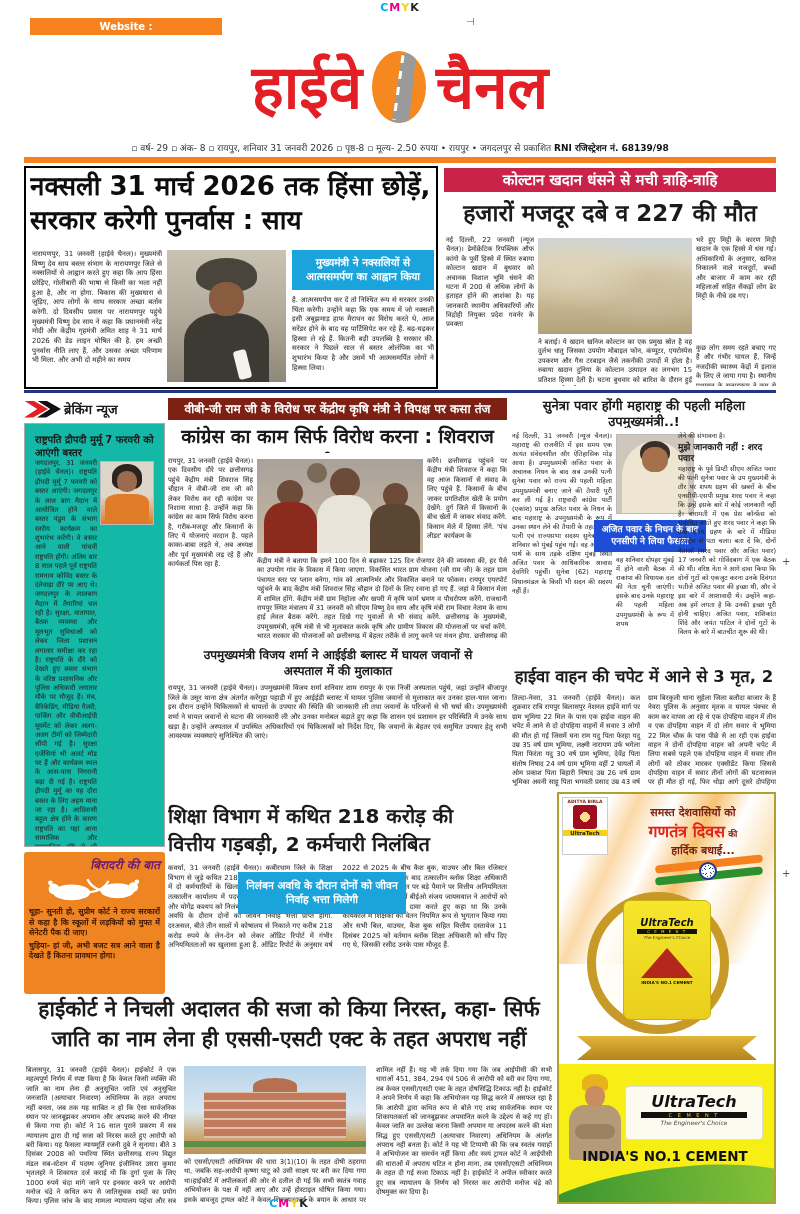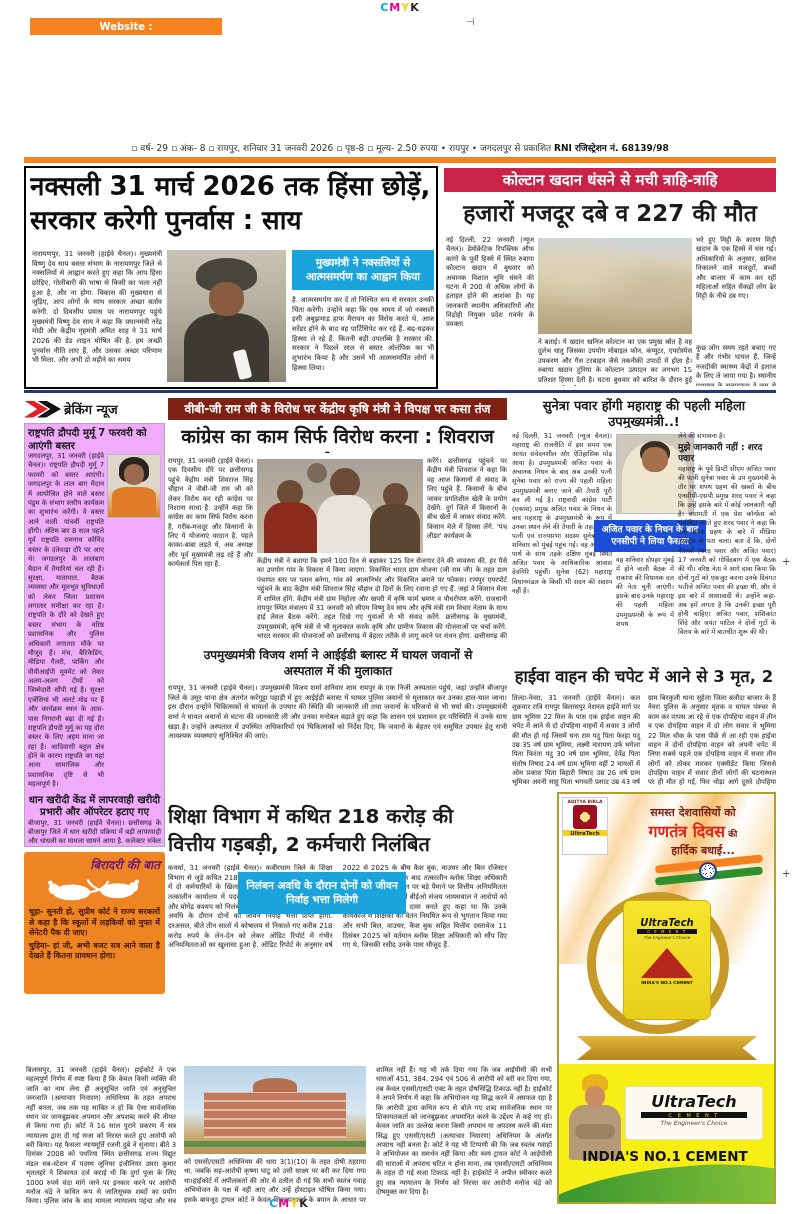--- a/index.html
+++ b/index.html
@@ -39,21 +39,21 @@
   .kicker-crimson { background:#c9234a; color:#fff; font-weight:bold; text-align:center; line-height:24px; font-size:15px; overflow:hidden; }
   .co-head { font-size:23px; font-weight:bold; text-align:center; overflow:hidden; }
 
   .navy-divider { background:#23357d; }
 
   
   .brk-hdr { display:flex; align-items:center; gap:3px; }
   .chev { width:24px; height:17px; clip-path:polygon(0 0,38% 0,100% 50%,38% 100%,0 100%,55% 50%); }
   .chev.red{ background:#e31e24; } .chev.blk{ background:#111; margin-left:-14px; }
   .brk-label { font-size:13px; font-weight:bold; }
-  .brk-box { border:1px solid #aaa; padding:3px; overflow:hidden; background:#f0abfc; }
+  .brk-box { border:1px solid #aaa; padding:10px; overflow:hidden; background:#14b8a6; }
   .brk-h { font-size:10px; font-weight:bold; line-height:1.25; }
   .brk-b { font-size:6.8px; }
   .biradari { background:#ee8522; padding:4px 5px; overflow:hidden; border-radius:3px; }
   .bir-title { color:#701a75; font-size:12px; font-weight:bold; font-style:italic; text-align:right; }
   .bir-txt { font-size:7.8px; font-weight:bold; color:#3f1603; text-align:justify; line-height:1.35; }
 
   
   .kicker-maroon { background:#7d2115; color:#fff; font-weight:bold; text-align:center; line-height:22px; font-size:12px; overflow:hidden; }
   .sh-head { font-size:19px; font-weight:bold; text-align:center; overflow:hidden; }
   .sub-head { font-size:12px; font-weight:bold; text-align:center; line-height:1.3; overflow:hidden; }
@@ -141,20 +141,28 @@
 
 <div class="page">
 
   <div class="abs cmyk" style="left:0;top:1px;"><span class="c">C</span><span class="m">M</span><span class="y">Y</span><span class="k">K</span></div>
 
   <div class="abs website" style="left:30px;top:18px;width:192px;height:17px;">Website : www.highwaychannel.in</div>
   <div class="abs cropmark" style="left:466px;top:16px;">⊣</div>
   <div class="abs cropmark" style="left:782px;top:556px;">+</div>
   <div class="abs cropmark" style="left:782px;top:868px;">+</div>
 
+  <div class="abs logo-row" style="left:0;top:38px;width:800px;height:98px;">
+    <span class="logo-txt">हाईवे</span>
+    <span class="logo-ell">
+        <span class="logo-road"></span>
+        <span class="logo-dash"></span>
+      </span>
+    <span class="logo-txt">चैनल</span>
+  </div>
   <div class="abs issue" style="left:0;top:141px;">
     <span>▫ वर्ष- 29 ▫ अंक- 8 ▫ रायपुर, शनिवार 31 जनवरी 2026 ▫ पृष्ठ-8 ▫ मूल्य- 2.50 रुपया • रायपुर • जगदलपुर से प्रकाशित</span>
     <b>RNI रजिस्ट्रेशन नं. 68139/98</b>
   </div>
   <div class="abs orange-rule" style="left:24px;top:157px;width:752px;height:6px;"></div>
 
   <div class="abs nx-box" style="left:24px;top:166px;width:414px;height:223px;">
     <div class="abs nx-head" style="left:4px;top:2px;width:404px;height:76px;">नक्सली 31 मार्च 2026 तक हिंसा छोड़ें, सरकार करेगी पुनर्वास : साय</div>
     <div class="abs bodytxt" style="left:6px;top:82px;width:130px;height:134px;font-size:7px;">नारायणपुर, 31 जनवरी (हाईवे चैनल)। मुख्यमंत्री विष्णु देव साय बस्तर संभाग के नारायणपुर जिले से नक्सलियों से आह्वान करते हुए कहा कि आप हिंसा छोड़िए, गोलीबारी की भाषा से किसी का भला नहीं हुआ है, और ना होगा. विकास की मुख्यधारा से जुड़िए, आप लोगों के साथ सरकार अच्छा बर्ताव करेगी. दो दिवसीय प्रवास पर नारायणपुर पहुंचे मुख्यमंत्री विष्णु देव साय ने कहा कि प्रधानमंत्री नरेंद्र मोदी और केंद्रीय गृहमंत्री अमित शाह ने 31 मार्च 2026 की डेड लाइन घोषित की है. हम अच्छी पुनर्वास नीति लाए हैं, और उसका अच्छा परिणाम भी मिला. और अभी दो महीने का समय</div>
     <div class="abs ph ph-cm" style="left:141px;top:82px;width:119px;height:132px;">
@@ -293,20 +301,21 @@
         <div class="ut-name">UltraTech</div>
         <div class="ut-strip">C E M E N T</div>
         <div class="ut-choice">The Engineer's Choice</div>
       </div>
       <div class="no1">INDIA'S NO.1 CEMENT</div>
       <div class="green-swoosh"></div>
     </div>
   </div>
 
   <div class="abs" style="left:24px;top:994px;width:530px;height:212px;">
+    <div class="abs hc-head" style="left:0;top:0;width:530px;height:64px;">हाईकोर्ट ने निचली अदालत की सजा को किया निरस्त, कहा- सिर्फ जाति का नाम लेना ही एससी-एसटी  एक्ट के तहत अपराध नहीं</div>
     <div class="abs bodytxt" style="left:2px;top:72px;width:150px;height:138px;font-size:6.8px;">बिलासपुर, 31 जनवरी (हाईवे चैनल)। हाईकोर्ट ने एक महत्वपूर्ण निर्णय में स्पष्ट किया है कि केवल किसी व्यक्ति की जाति का नाम लेना ही अनुसूचित जाति एवं अनुसूचित जनजाति (अत्याचार निवारण) अधिनियम के तहत अपराध नहीं बनता, जब तक यह साबित न हो कि ऐसा सार्वजनिक स्थान पर जानबूझकर अपमान और अपशब्द करने की नीयत से किया गया हो। कोर्ट ने 16 साल पुराने प्रकरण में सत्र न्यायालय द्वारा दी गई सजा को निरस्त करते हुए आरोपी को बरी किया। यह फैसला न्यायमूर्ति रजनी दुबे ने सुनाया। बीते 3 दिसंबर 2008 को पथरिया स्थित छत्तीसगढ़ राज्य विद्युत मंडल सब-स्टेशन में पदस्थ जूनियर इंजीनियर उसरा कुमार भृतलहरे ने शिकायत दर्ज कराई थी कि दुर्गा पूजा के लिए 1000 रुपये चंदा मांगे जाने पर इनकार करने पर आरोपी मनोज चंद्रे ने कथित रूप से जातिसूचक शब्दों का प्रयोग किया। पुलिस जांच के बाद मामला न्यायालय पहुंचा और सत्र न्यायालय ने 28 अगस्त 2010 को आरोपी</div>
     <div class="abs ph ph-court" style="left:160px;top:72px;width:182px;height:88px;">
       <span class="ct-dome"></span>
         <span class="ct-bldg"></span>
         <span class="ct-lawn"></span>
     </div>
     <div class="abs bodytxt" style="left:160px;top:164px;width:182px;height:46px;font-size:6.8px;">को एससी/एसटी अधिनियम की धारा 3(1)(10) के तहत दोषी ठहराया था, जबकि सह-आरोपी कृष्णा घाटू को उसी साक्ष्य पर बरी कर दिया गया था।हाईकोर्ट में अपीलकर्ता की ओर से दलील दी गई कि सभी स्वतंत्र गवाह अभियोजन के पक्ष में नहीं आए और उन्हें होस्टाइल घोषित किया गया। इसके बावजूद ट्रायल कोर्ट ने केवल शिकायतकर्ता के बयान के आधार पर आरोपी को दोषी ठहरा दिया, जो कानूनन</div>
     <div class="abs bodytxt" style="left:352px;top:72px;width:176px;height:138px;font-size:6.8px;">शामिल नहीं हैं। यह भी तर्क दिया गया कि जब आईपीसी की सभी धाराओं 451, 384, 294 एवं 506 से आरोपी को बरी कर दिया गया, तब केवल एससी/एसटी एक्ट के तहत दोषसिद्धि टिकाऊ नहीं है। हाईकोर्ट ने अपने निर्णय में कहा कि अभियोजन यह सिद्ध करने में असफल रहा है कि आरोपी द्वारा कथित रूप से बोले गए शब्द सार्वजनिक स्थान पर शिकायतकर्ता को जानबूझकर अपमानित करने के उद्देश्य से कहे गए हों। केवल जाति का उल्लेख करना किसी अपमान या अपदस्थ करने की मंशा सिद्ध हुए एससी/एसटी (अत्याचार निवारण) अधिनियम के अंतर्गत अपराध नहीं बनता है। कोर्ट ने यह भी टिप्पणी की कि जब स्वतंत्र गवाहों ने अभियोजन का समर्थन नहीं किया और स्वयं ट्रायल कोर्ट ने आईपीसी की धाराओं में अपराध घटित न होना माना, तब एससी/एसटी अधिनियम के तहत दी गई सजा टिकाऊ नहीं है। हाईकोर्ट ने अपील स्वीकार करते हुए सत्र न्यायालय के निर्णय को निरस्त कर आरोपी मनोज चंद्रे को दोषमुक्त कर दिया है।</div>
   </div>
 

